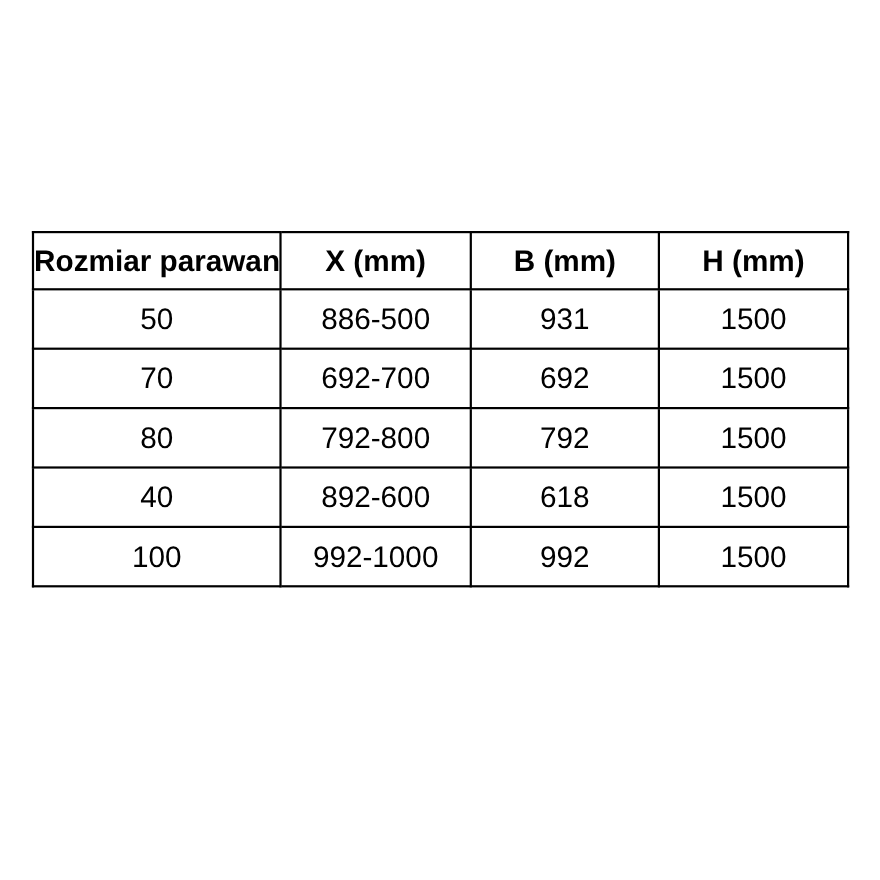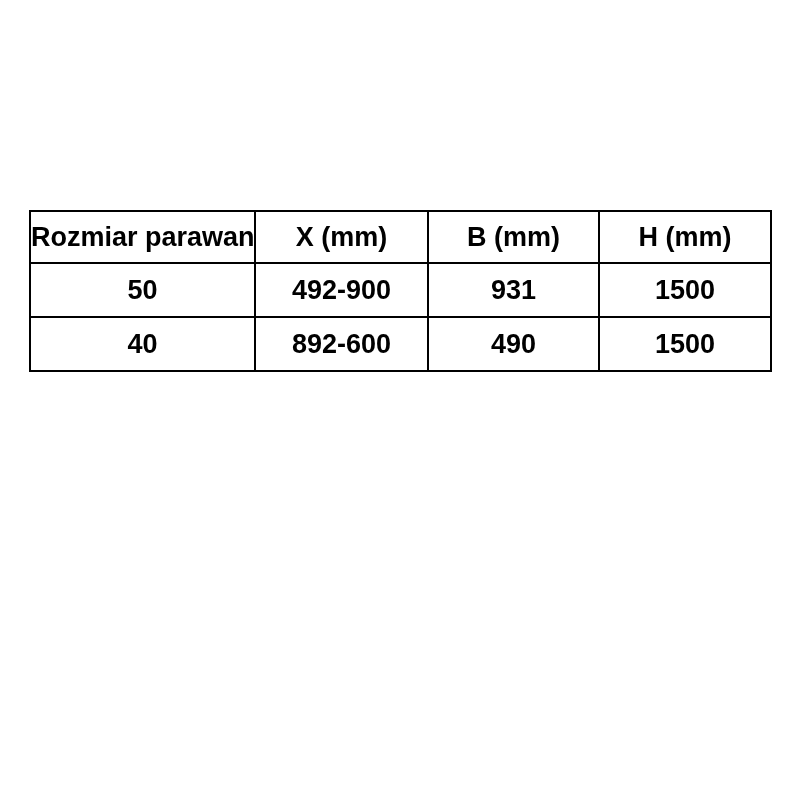--- a/index.html
+++ b/index.html
@@ -36,21 +36,21 @@
     line-height: 1;
     padding: 0;
     overflow: hidden;
     white-space: nowrap;
   }
   table.spec-table th {
     font-weight: bold;
     height: 50px;
   }
   table.spec-table td {
-    font-weight: bold;
+    font-weight: normal;
     height: 52px;
   }
   col.c1 { width: 225px; }
   col.c2 { width: 173px; }
   col.c3 { width: 171px; }
   col.c4 { width: 172px; }
 </style>
 </head>
 <body>
 
@@ -66,25 +66,43 @@
       <tr>
         <th>Rozmiar parawanu</th>
         <th>X (mm)</th>
         <th>B (mm)</th>
         <th>H (mm)</th>
       </tr>
     </thead>
     <tbody>
       <tr>
         <td>50</td>
-        <td>492-900</td>
+        <td>886-500</td>
         <td>931</td>
+        <td>1500</td>
+      </tr>
+      <tr>
+        <td>70</td>
+        <td>692-700</td>
+        <td>692</td>
+        <td>1500</td>
+      </tr>
+      <tr>
+        <td>80</td>
+        <td>792-800</td>
+        <td>792</td>
         <td>1500</td>
       </tr>
       <tr>
         <td>40</td>
         <td>892-600</td>
-        <td>490</td>
+        <td>618</td>
+        <td>1500</td>
+      </tr>
+      <tr>
+        <td>100</td>
+        <td>992-1000</td>
+        <td>992</td>
         <td>1500</td>
       </tr>
     </tbody>
   </table>
 </div>
 
 </body></html>

